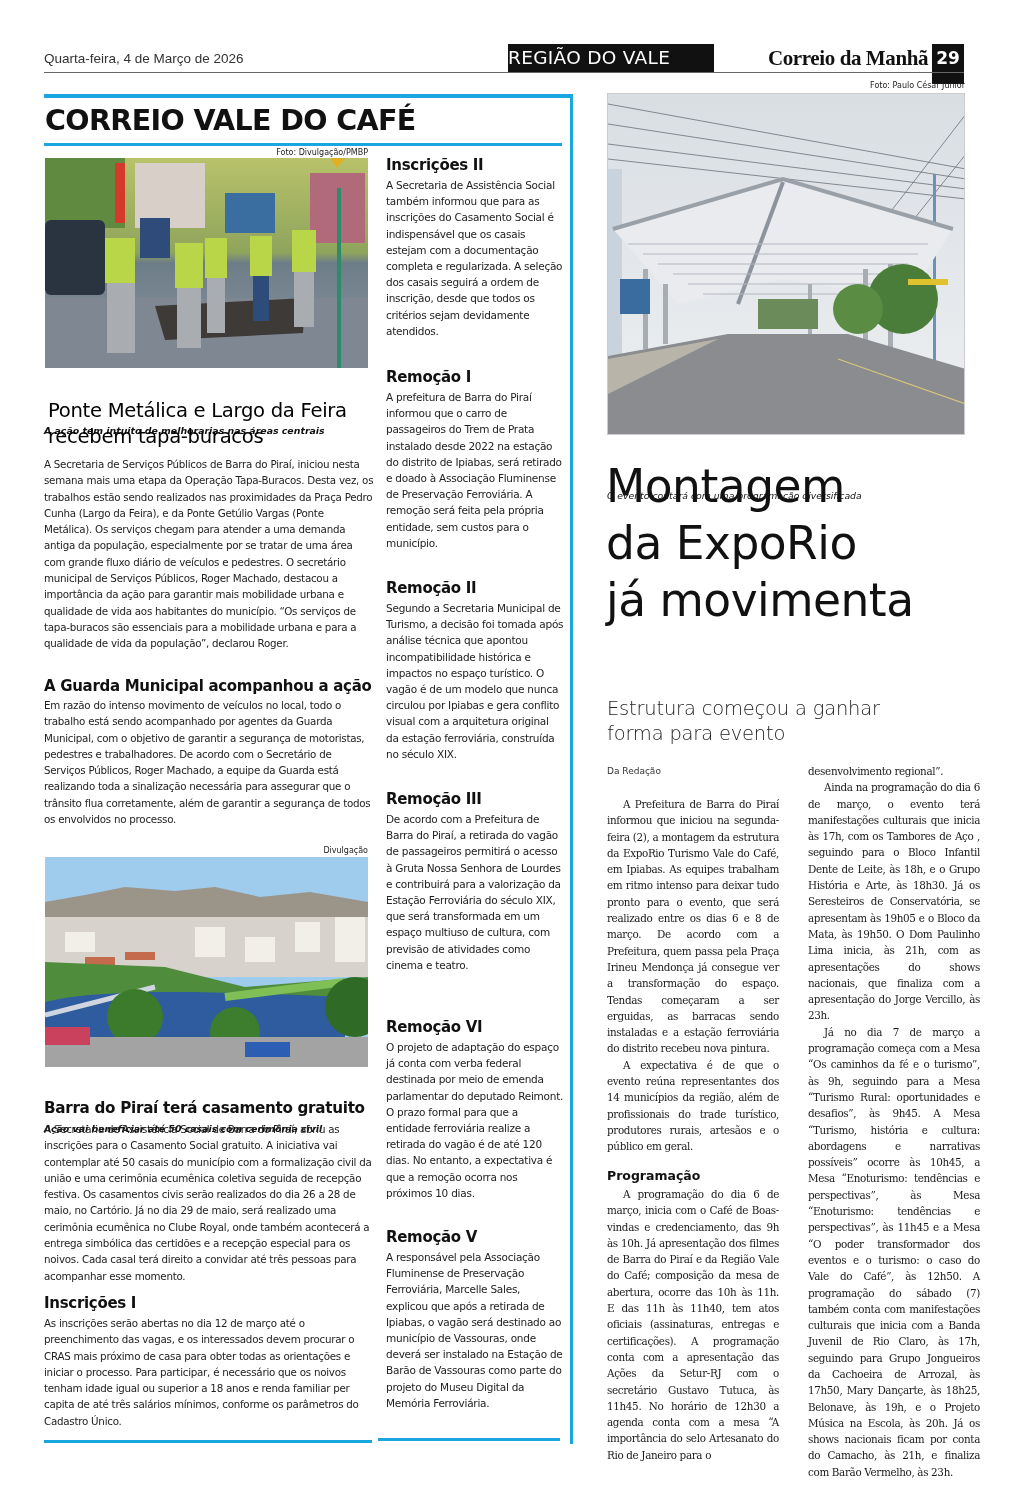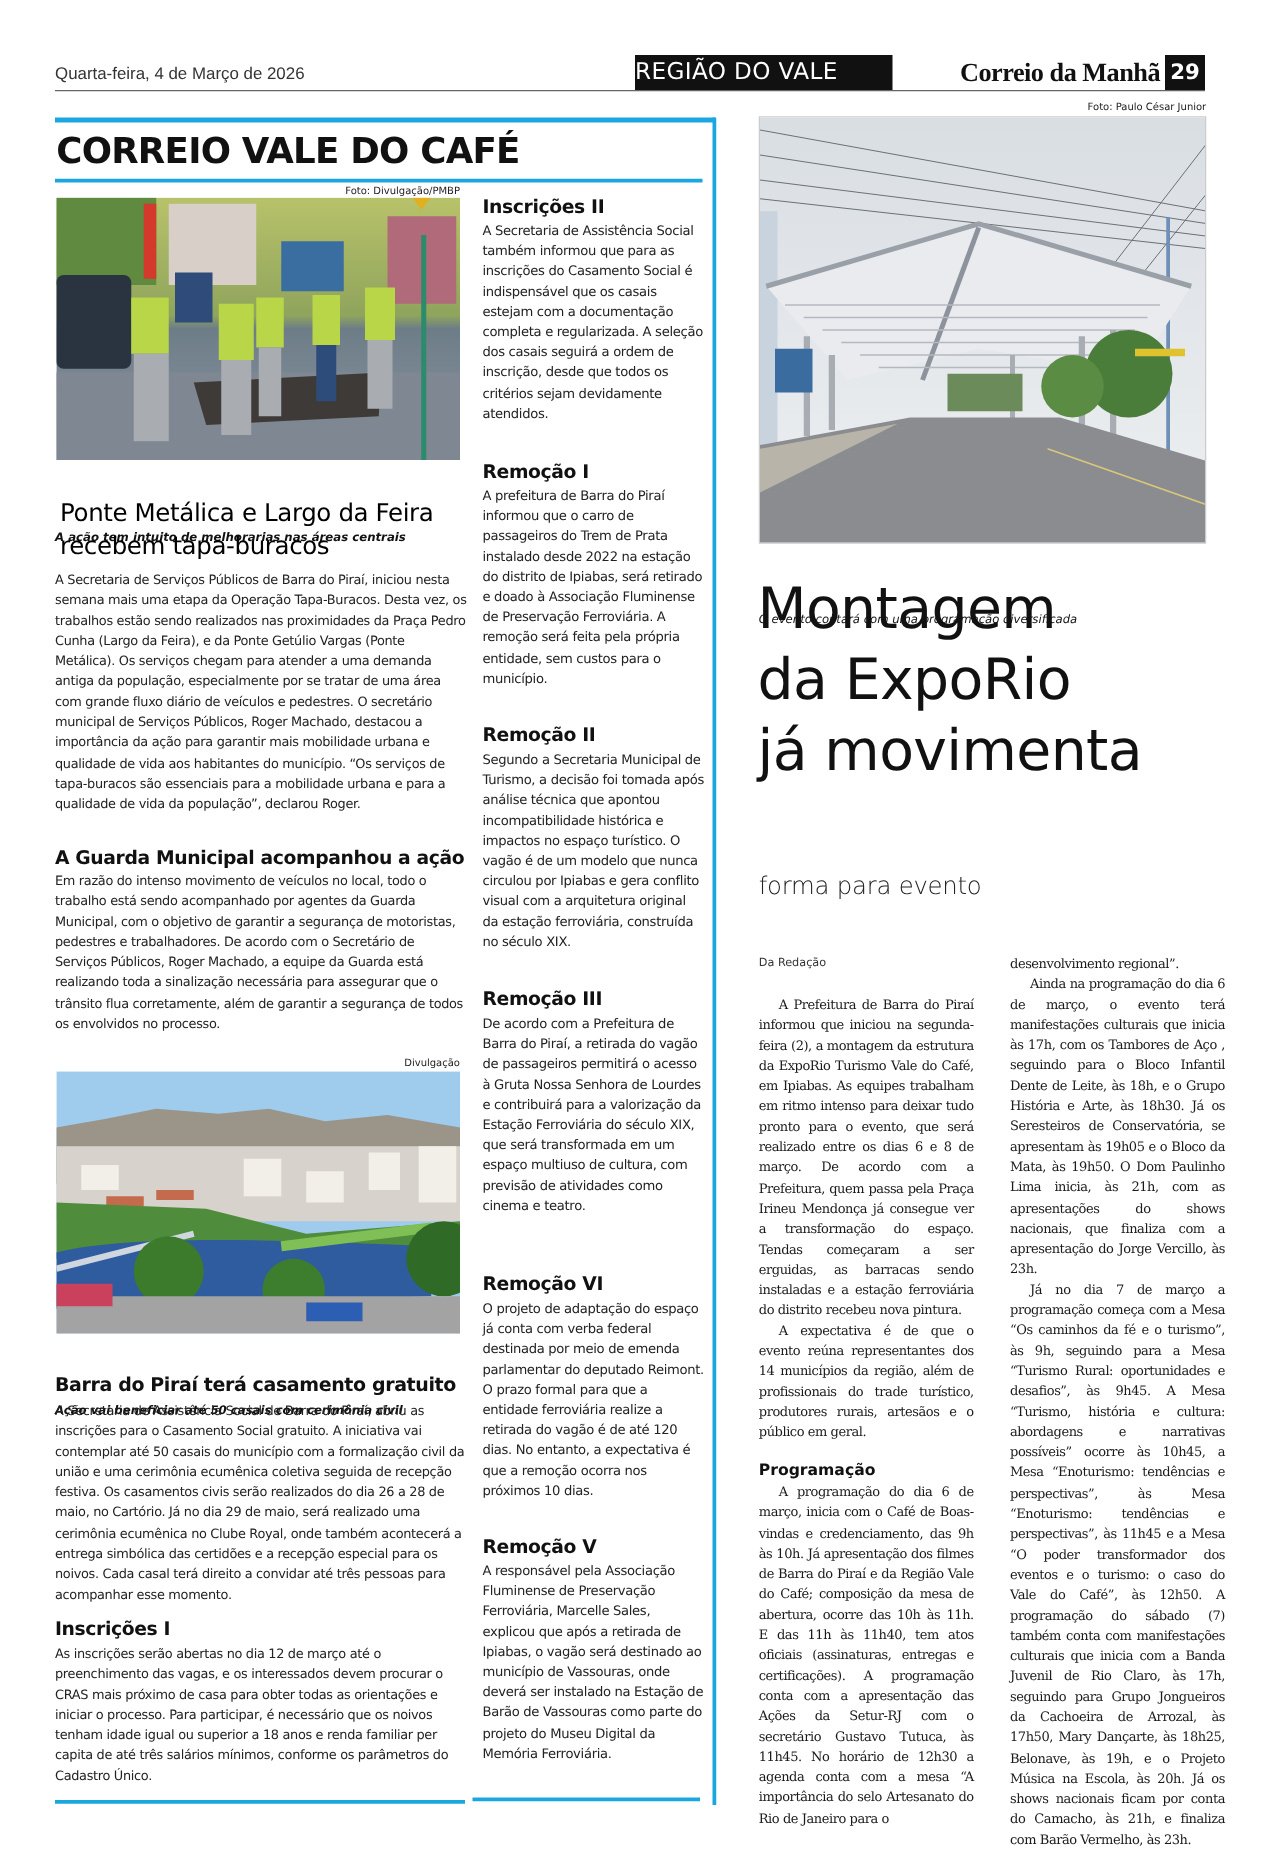--- a/index.html
+++ b/index.html
@@ -3,21 +3,21 @@
 <meta charset="utf-8">
 <style>
   * { box-sizing: border-box; margin: 0; padding: 0; }
   html, body { width: 1010px; height: 1488px; background: #ffffff; overflow: hidden; }
   body { position: relative; font-family: "DejaVu Sans", sans-serif; color: #1a1a1a; }
 
   
   .hdr-date { position: absolute; left: 44px; top: 51px; font-family: "Liberation Sans", sans-serif; font-size: 13.5px; color: #333; }
   .hdr-section { position: absolute; left: 508px; top: 44px; width: 206px; height: 28px; background: #111; color: #fff; font-family: "DejaVu Sans", sans-serif; font-size: 18.5px; text-align: left; line-height: 28px; letter-spacing: 0.3px; }
   .hdr-brand { position: absolute; left: 768px; top: 46px; font-family: "Liberation Serif", serif; font-weight: bold; font-size: 21px; color: #111; letter-spacing: -0.4px; }
-  .hdr-page { position: absolute; left: 932px; top: 44px; width: 32px; height: 28px; background: #111; color: #fff; font-family: "DejaVu Sans", sans-serif; font-weight: bold; font-size: 17px; text-align: center; line-height: 28px; }
+  .hdr-page { position: absolute; left: 932px; top: 44px; width: 32px; height: 40px; background: #111; color: #fff; font-family: "DejaVu Sans", sans-serif; font-weight: bold; font-size: 17px; text-align: center; line-height: 28px; }
   .hdr-rule { position: absolute; left: 44px; top: 72px; width: 920px; height: 1px; background: #666; }
 
   
   .box-top { position: absolute; left: 44px; top: 94px; width: 528px; height: 4px; background: #1aa7e0; }
   .box-right { position: absolute; left: 570px; top: 94px; width: 3px; height: 1350px; background: #1aa7e0; }
   .box-title { position: absolute; left: 45px; top: 104px; font-family: "DejaVu Sans", sans-serif; font-weight: bold; font-size: 28.5px; color: #111; letter-spacing: -0.6px; }
   .box-title-rule { position: absolute; left: 44px; top: 143px; width: 518px; height: 3px; background: #1aa7e0; }
   .box-bottom-left { position: absolute; left: 44px; top: 1440px; width: 328px; height: 3px; background: #1aa7e0; }
   .box-bottom-mid { position: absolute; left: 378px; top: 1438px; width: 182px; height: 3px; background: #1aa7e0; }
 
@@ -210,20 +210,21 @@
   </svg>
 </div>
 <div class="caption" style="left:607px; top:442px; font-weight:normal; font-size:9.3px;">O evento contará com uma programação diversificada</div>
 
 <div class="art-title">
   <div>Montagem</div>
   <div>da ExpoRio</div>
   <div>já movimenta</div>
 </div>
 <div class="art-sub">
+  <div>Estrutura começou a ganhar</div>
   <div>forma para evento</div>
 </div>
 <div class="art-byline">Da Redação</div>
 
 <div class="serif serif-col1" style="top:796px;">
   <p>A Prefeitura de Barra do Piraí informou que iniciou na segunda-feira (2), a montagem da estrutura da ExpoRio Turismo Vale do Café, em Ipiabas. As equipes trabalham em ritmo intenso para deixar tudo pronto para o evento, que será realizado entre os dias 6 e 8 de março. De acordo com a Prefeitura, quem passa pela Praça Irineu Mendonça já consegue ver a transformação do espaço. Tendas começaram a ser erguidas, as barracas sendo instaladas e a estação ferroviária do distrito recebeu nova pintura.</p>
   <p>A expectativa é de que o evento reúna representantes dos 14 municípios da região, além de profissionais do trade turístico, produtores rurais, artesãos e o público em geral.</p>
 </div>
 <div class="prog-h">Programação</div>
 <div class="serif serif-col1" style="top:1186px;">

